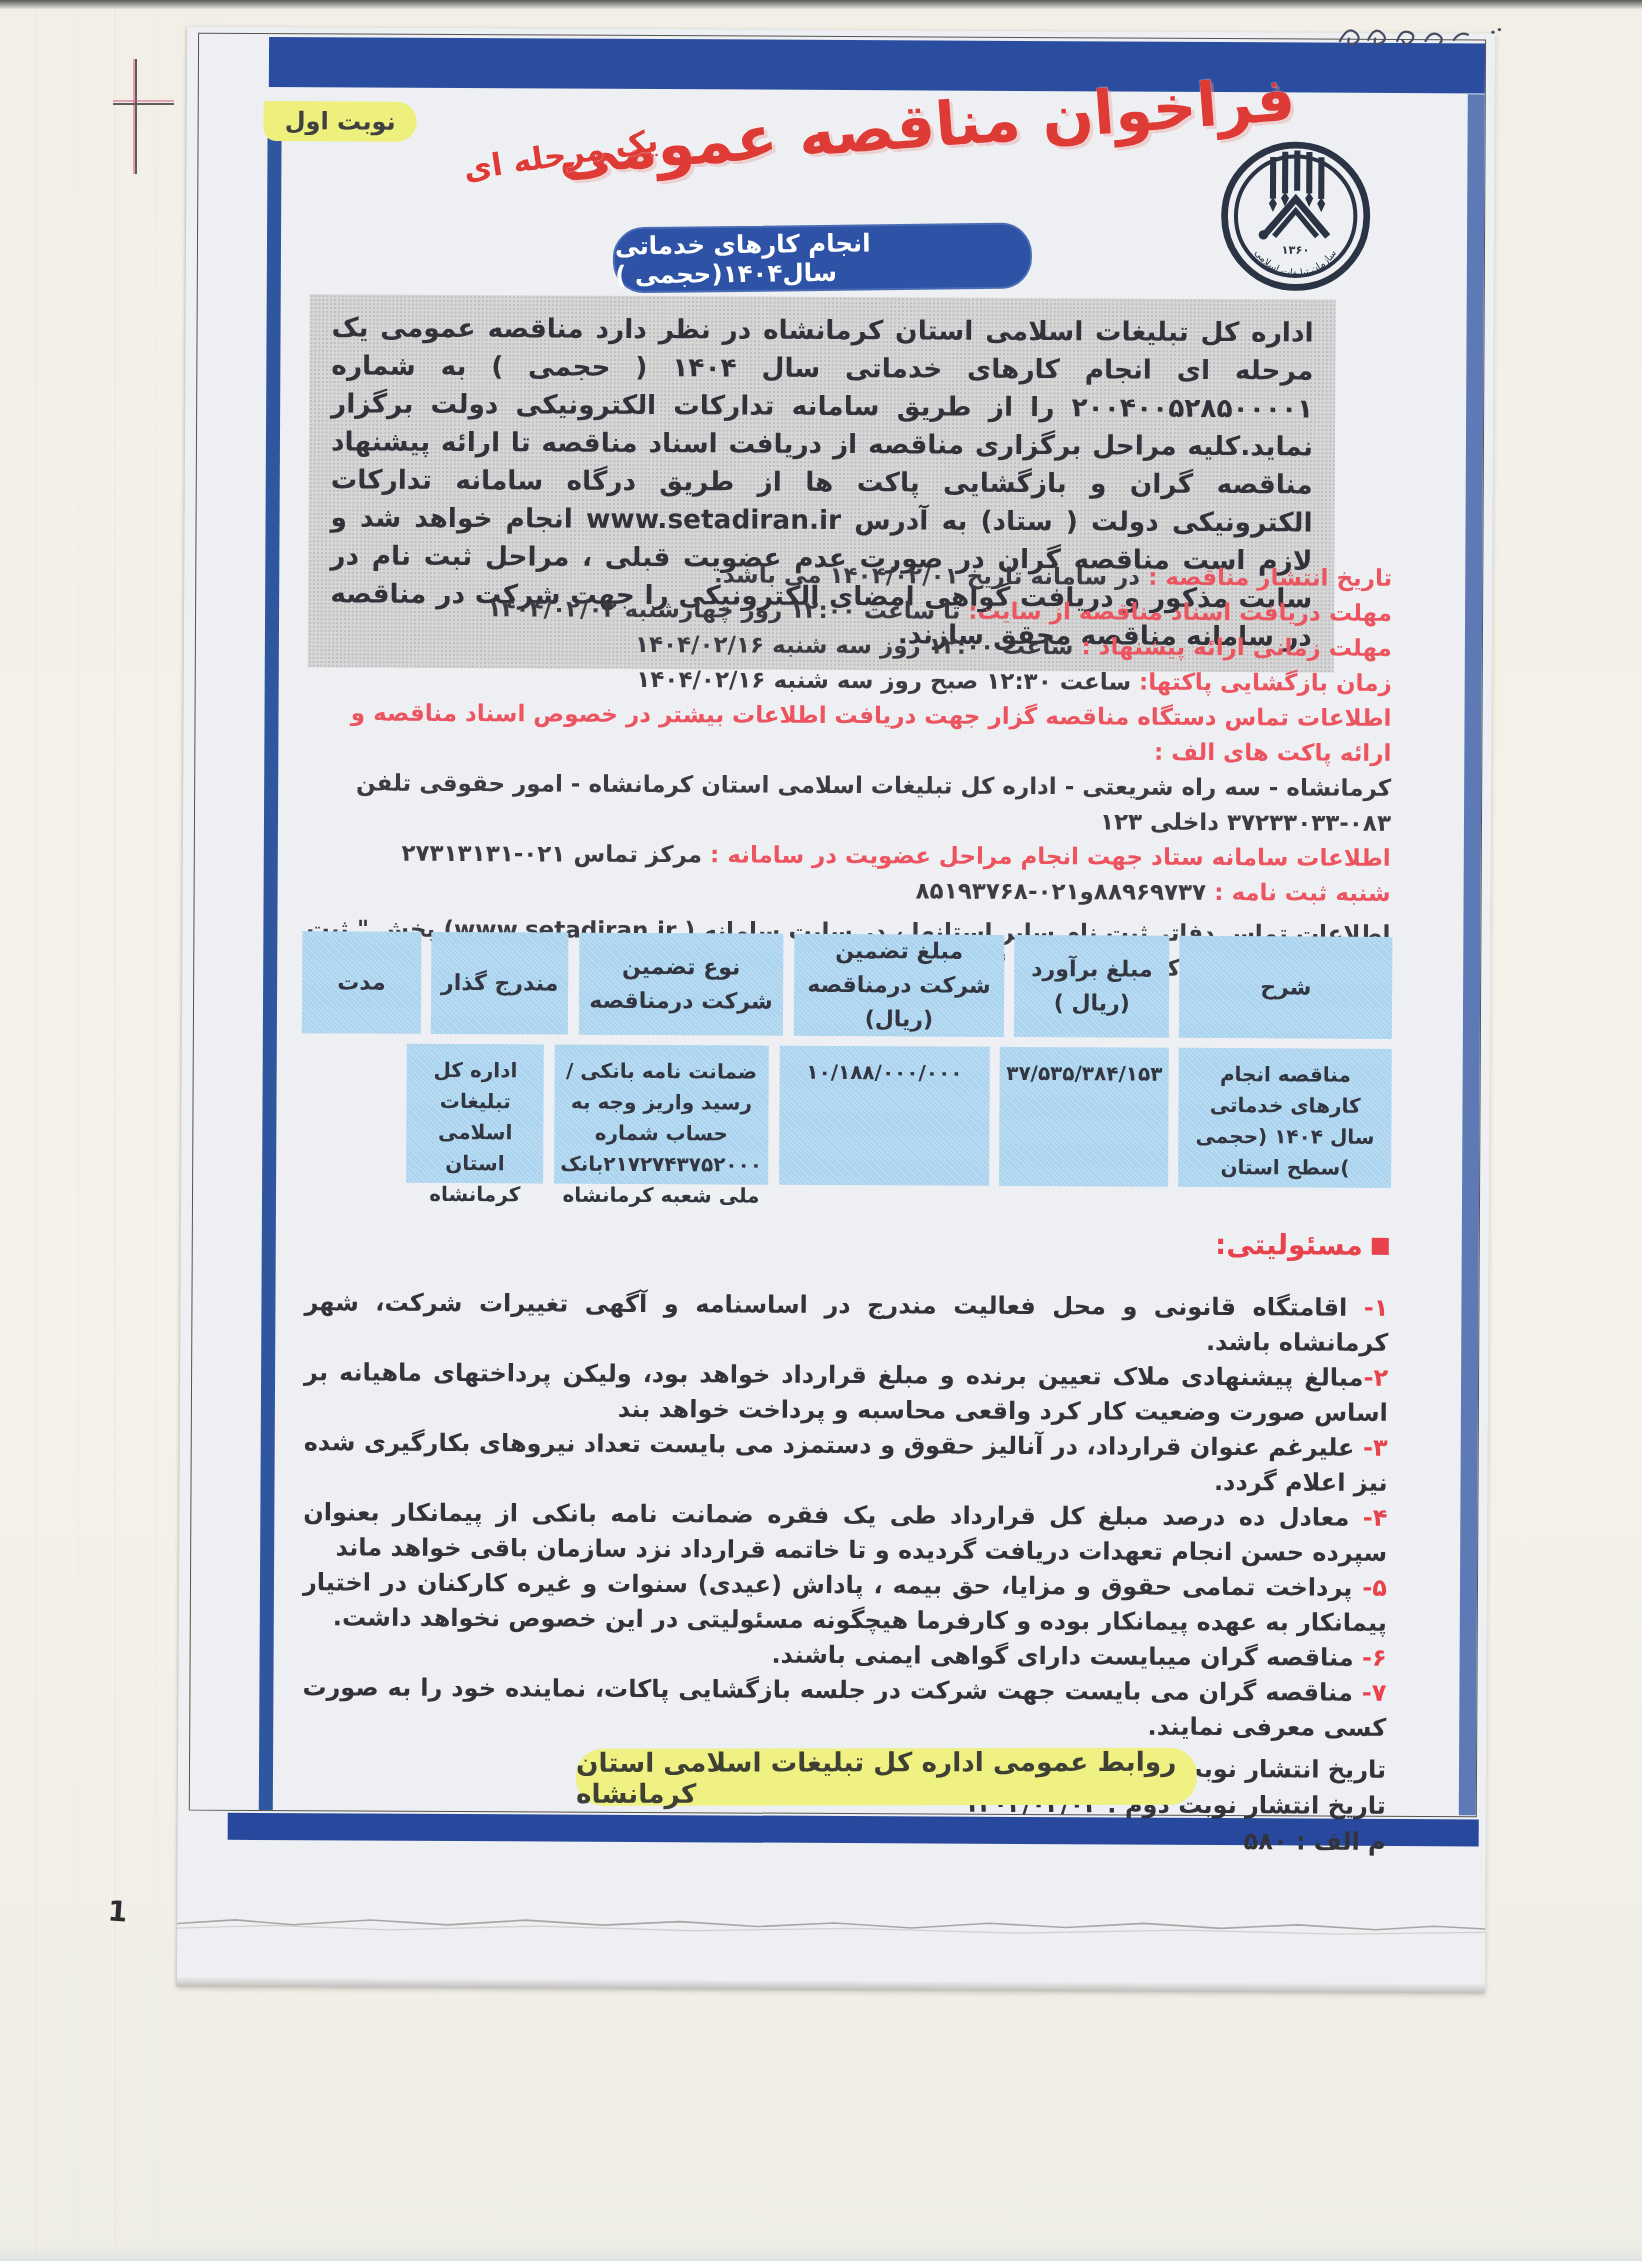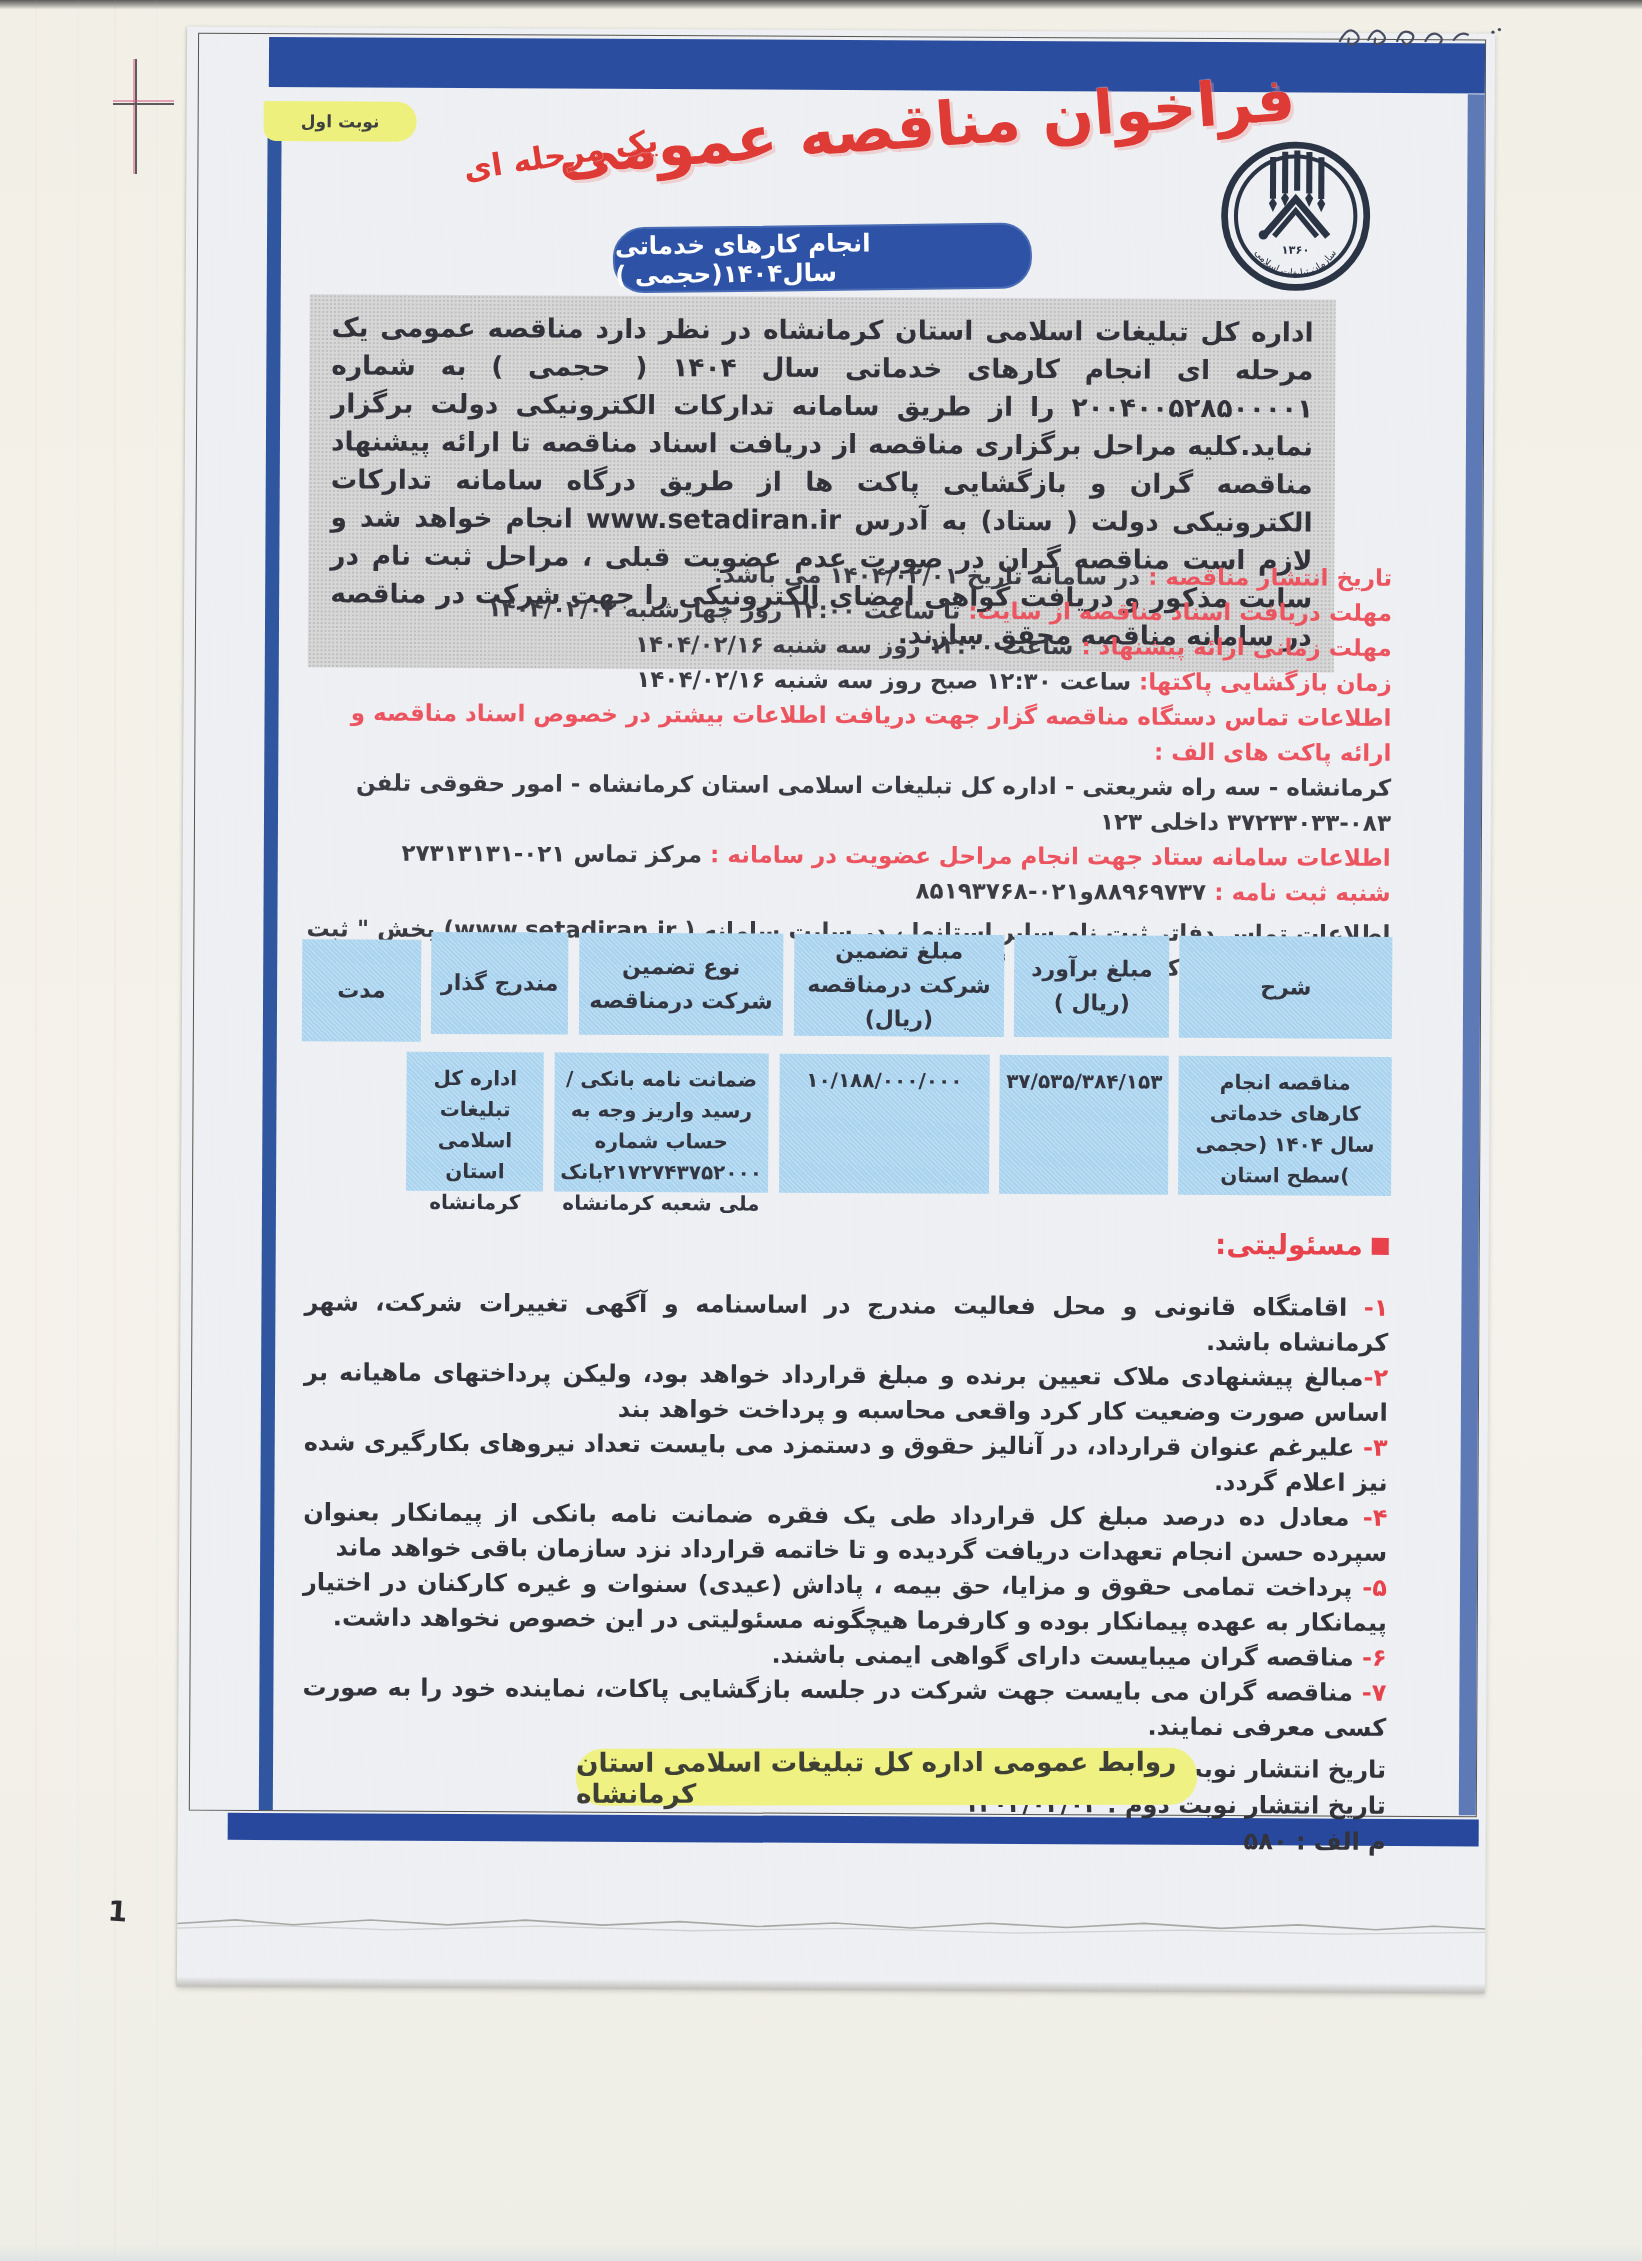--- a/index.html
+++ b/index.html
@@ -32,21 +32,21 @@
   .frame{position:absolute;left:11px;top:5.8px;width:1286px;height:1776px;
          border:1.3px solid #56544e;}
   .topbar{position:absolute;left:82px;top:10.3px;width:1216px;height:50px;background:#2a4da0;}
   .rightbar{position:absolute;left:1281px;top:61px;width:17px;height:1721px;background:#5d79b6;}
   .leftbar{position:absolute;left:81px;top:111px;width:13.5px;height:1672px;background:#30569f;}
   .bottombar{position:absolute;left:50px;top:1786px;width:1251px;height:27px;background:#27489c;}
 
   .badge{position:absolute;left:77px;top:74px;width:153px;height:40px;
          background:#eef07d;border-radius:2.6px 22px 22px 14px;
          display:flex;align-items:center;justify-content:center;
-         font-size:17px;font-weight:bold;color:#3f4140;}
+         font-size:24px;font-weight:bold;color:#3f4140;}
 
   .title{position:absolute;left:370px;top:62px;width:670px;text-align:center;
          font-size:61px;font-weight:bold;color:#de3a36;transform:rotate(-4.5deg);
          text-shadow:0 0 1.3px #fff,3.2px 3.2px 0 rgba(235,150,145,.35);white-space:nowrap;}
   .stage-word{position:absolute;left:276px;top:108px;font-size:31px;font-weight:bold;
          color:#de3a36;transform:rotate(-9deg);text-shadow:0 0 1.3px #fff;white-space:nowrap;}
   .subpill{position:absolute;left:427px;top:195px;width:415px;height:62px;background:#2d52a6;
          border:2.6px solid #4a6cb4;border-radius:31px;display:flex;align-items:center;justify-content:center;
          transform:rotate(-1deg);}
   .subpill span{color:#fff;font-size:24.5px;font-weight:bold;}
@@ -70,21 +70,21 @@
   .table{position:absolute;left:120px;top:904px;width:1090px;direction:rtl;}
   .trow{display:flex;column-gap:10.3px;}
   .trow.head .cell{height:102px;font-size:22px;}
   .trow.body{margin-top:10.3px;}
   .trow.body .cell{height:139px;align-items:flex-start;padding-top:10.3px;font-size:20px;}
   .cell{background-color:#a9d3ee;
         background-image:repeating-linear-gradient(45deg,rgba(255,255,255,.22) 0 1.3px,transparent 1.3px 3.2px);
         display:flex;align-items:center;justify-content:center;text-align:center;
         font-weight:bold;color:#333640;line-height:1.55;padding:3.9px 6.4px;box-sizing:border-box;}
   .c0{flex:0 0 19.5%;} .c1{flex:0 0 14.2%;} .c2{flex:0 0 19.3%;}
-  .c3{flex:0 0 18.8%;} .c4{flex:0 0 12.6%;} .c5{flex:1;margin-top:8px;}
+  .c3{flex:0 0 18.8%;} .c4{flex:0 0 12.6%;} .c5{flex:1;}
 
   .other-head{position:absolute;left:124px;top:1196px;width:1084px;direction:rtl;text-align:right;
         font-size:28px;font-weight:bold;color:#e8434c;}
   .other-head .sq{display:inline-block;width:17px;height:17px;background:#e8434c;margin-left:9px;}
 
   .items{position:absolute;left:124px;top:1258px;width:1084px;direction:rtl;
          font-size:24px;line-height:35px;color:#33333b;font-weight:bold;text-align:justify;}
   .items p{margin:0;}
   .items .num{color:#e8434c;}
   .pubs{margin-top:6.4px;text-align:right;}

